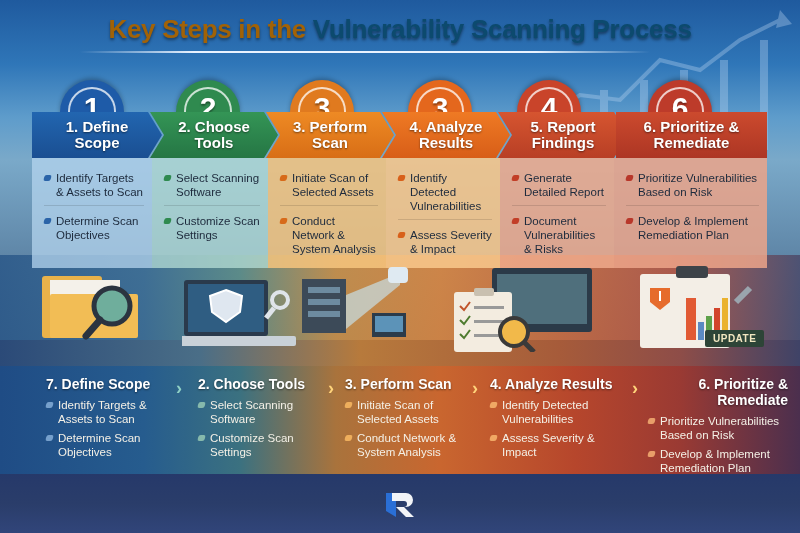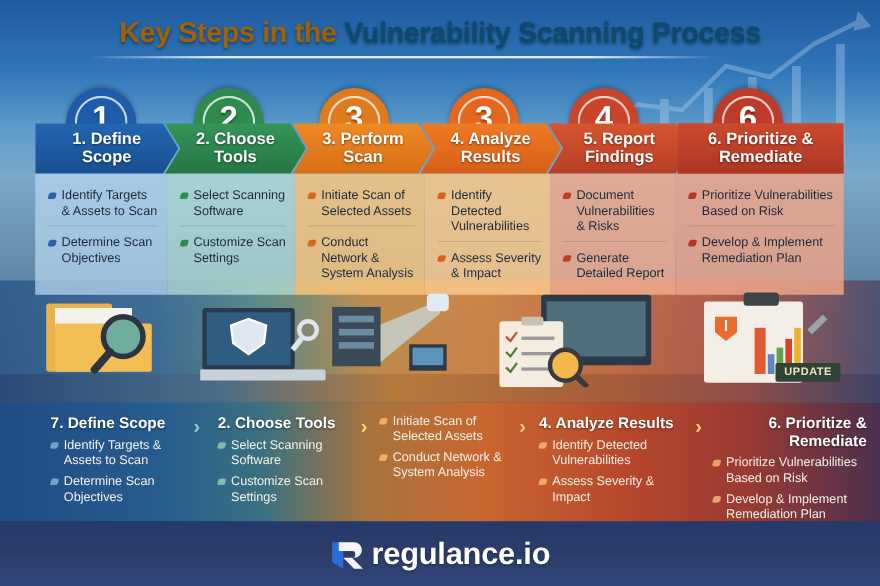--- a/index.html
+++ b/index.html
@@ -172,25 +172,25 @@
       <span>Identify Detected Vulnerabilities</span>
     </div>
   <div class="item">
       <i class="bul" style="background:#d8601a"></i>
       <span>Assess Severity &amp; Impact</span>
     </div>
 </div>
 <div class="card" style="left:500px;width:114px;background:rgba(240,170,140,.85)">
   <div class="item">
       <i class="bul" style="background:#c23e27"></i>
+      <span>Generate Detailed Report</span>
+    </div>
+  <div class="item">
+      <i class="bul" style="background:#c23e27"></i>
       <span>Document Vulnerabilities &amp; Risks</span>
-    </div>
-  <div class="item">
-      <i class="bul" style="background:#c23e27"></i>
-      <span>Generate Detailed Report</span>
     </div>
 </div>
 <div class="card" style="left:614px;width:153px;background:rgba(236,164,138,.85)">
   <div class="item">
       <i class="bul" style="background:#b8372a"></i>
       <span>Prioritize Vulnerabilities Based on Risk</span>
     </div>
   <div class="item">
       <i class="bul" style="background:#b8372a"></i>
       <span>Develop &amp; Implement Remediation Plan</span>
@@ -269,20 +269,21 @@
         <i class="bul" style="background:#8fc2b0"></i>
         <span>Select Scanning Software</span>
       </div>
     <div class="bi">
         <i class="bul" style="background:#8fc2b0"></i>
         <span>Customize Scan Settings</span>
       </div>
   </div>
   <div class="chev" style="left:328px">›</div>
   <div class="bcol" style="left:345px;width:130px">
+    <h3>3. Perform Scan</h3>
     <div class="bi">
         <i class="bul" style="background:#f5b560"></i>
         <span>Initiate Scan of Selected Assets</span>
       </div>
     <div class="bi">
         <i class="bul" style="background:#f5b560"></i>
         <span>Conduct Network &amp; System Analysis</span>
       </div>
   </div>
   <div class="chev" style="left:472px">›</div>
@@ -309,14 +310,13 @@
         <span>Develop &amp; Implement Remediation Plan</span>
       </div>
   </div>
 </div>
 
 <div class="footer">
   <svg class="logo-mark" viewBox="0 0 32 30">
     <polygon points="2,4 12,4 12,28 2,22" fill="#2a6fd6"></polygon>
     <path d="M8 4 H22 a7 7 0 0 1 0 14 H20 L30 28 H22 L12 18 H20 a2 2 0 0 0 0-6 H8z" fill="#f2f4f7"></path>
   </svg>
-  <span class="brand">regulance.io</span>
 </div>
 
 </body></html>

